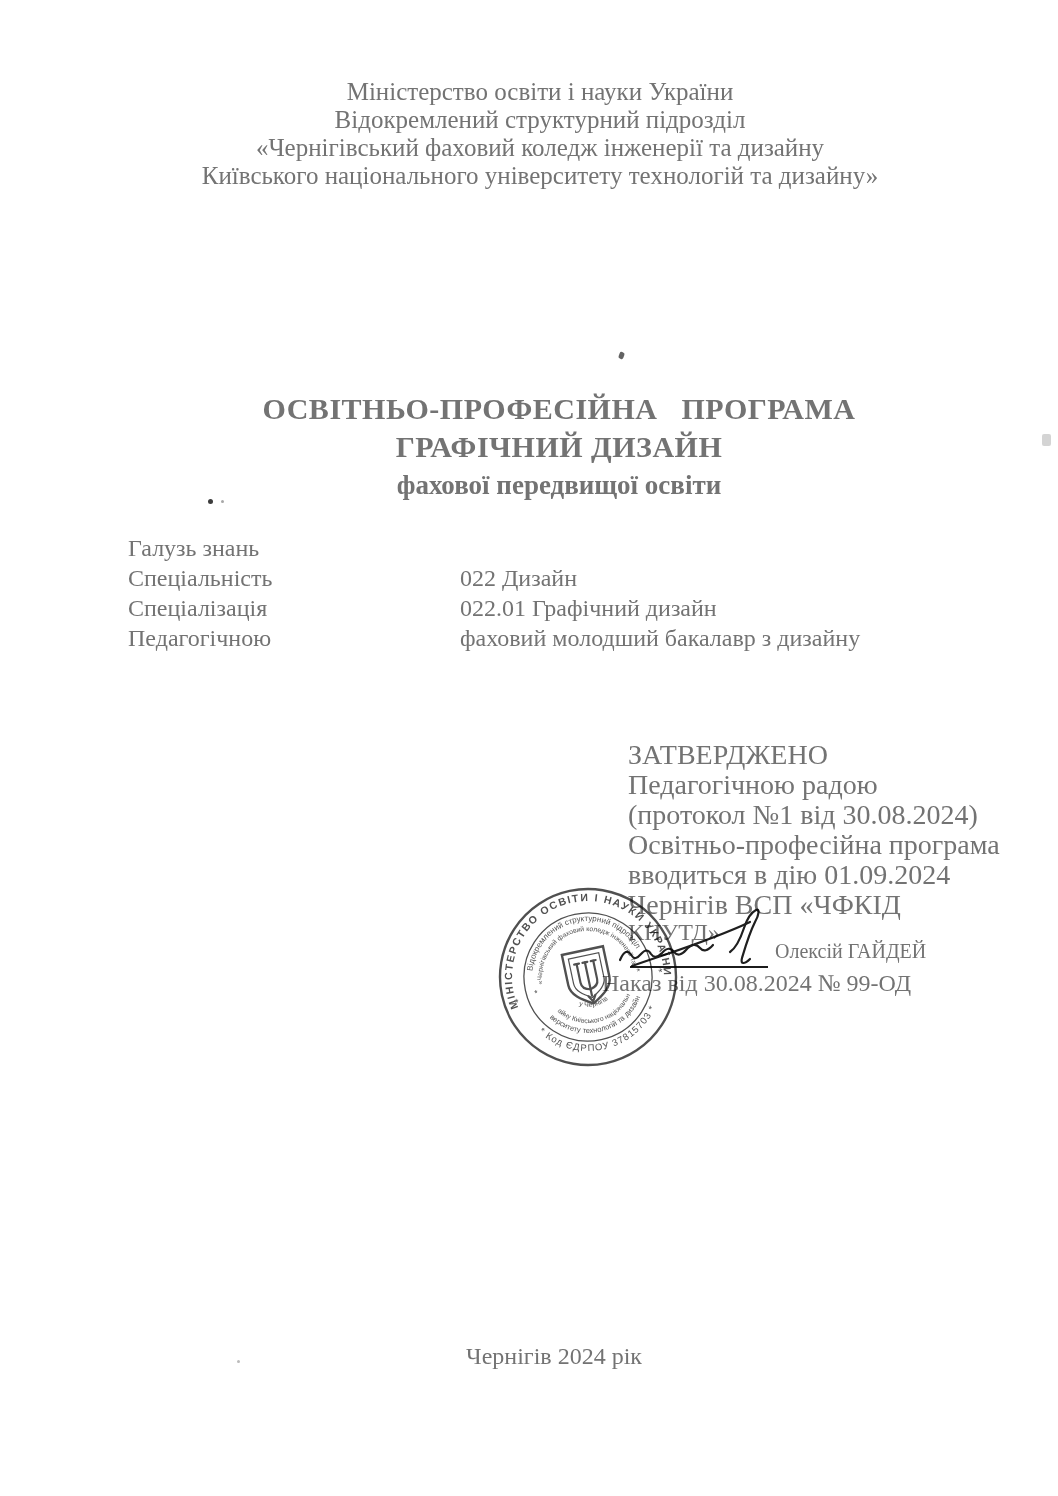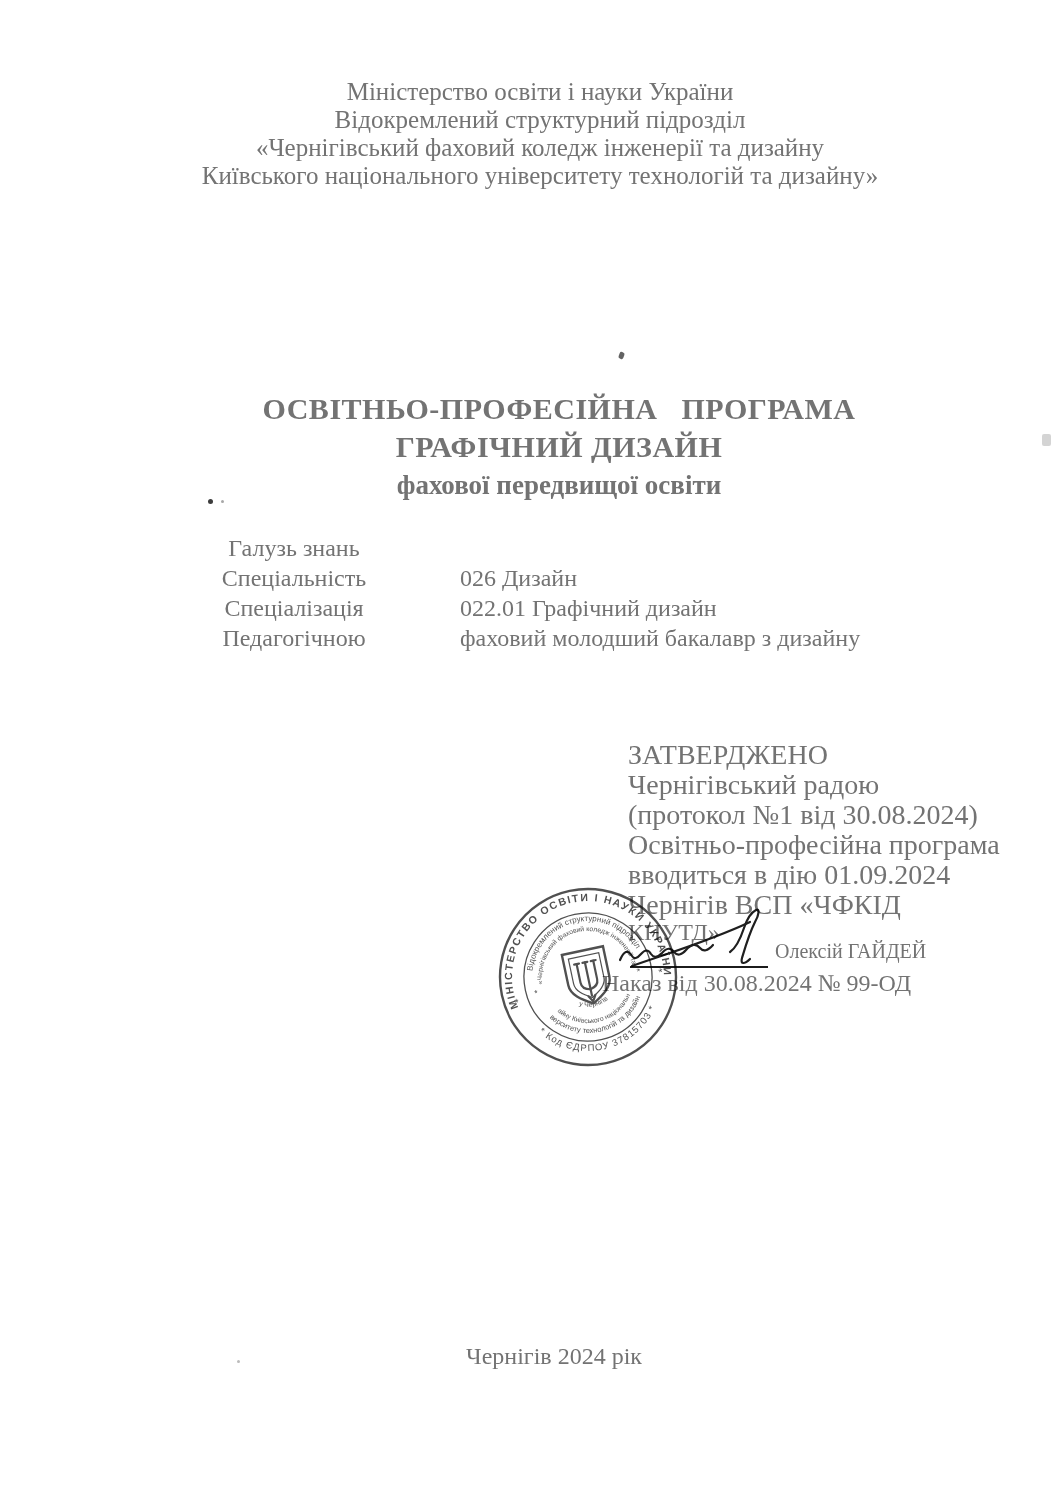--- a/index.html
+++ b/index.html
@@ -11,21 +11,21 @@
   .header{top:78px;transform:translateX(11px);font-size:25px;line-height:28px;}
   .header div{white-space:nowrap;}
 
   .title{top:390px;transform:translateX(30px);font-weight:bold;}
   .title .t1{font-size:30px;line-height:38px;white-space:pre;letter-spacing:.5px;}
   .title .t2{font-size:30px;line-height:38px;letter-spacing:.5px;}
   .title .t3{font-size:27px;line-height:38px;}
 
   .fields{position:absolute;left:128px;top:533px;font-size:24px;line-height:30px;}
   .field-row{display:flex;}
-  .field-label{width:332px;flex:0 0 332px;text-align:center;}
+  .field-label{width:332px;flex:0 0 332px;}
   .field-value{white-space:nowrap;}
 
   .approval{position:absolute;left:628px;top:740px;font-size:28px;line-height:30px;}
   .approval div{white-space:nowrap;}
   .knutd{position:absolute;left:628px;top:919px;font-size:24px;white-space:nowrap;text-align:center;}
   .signer{position:absolute;left:775px;top:940px;font-size:20px;white-space:nowrap;}
   .sig-line{position:absolute;left:630px;top:966px;width:138px;height:2px;background:#1c1c1c;}
   .order{position:absolute;left:602px;top:970px;font-size:24px;white-space:nowrap;}
 
   .footer{top:1343px;transform:translateX(25px);font-size:24px;}
@@ -57,35 +57,35 @@
     <div class="t2">ГРАФІЧНИЙ ДИЗАЙН</div>
     <div class="t3">фахової передвищої освіти</div>
   </div>
 
   <div class="fields">
     <div class="field-row">
       <div class="field-label">Галузь знань</div>
     </div>
     <div class="field-row">
       <div class="field-label">Спеціальність</div>
-      <div class="field-value">026 Дизайн</div>
+      <div class="field-value">022 Дизайн</div>
     </div>
     <div class="field-row">
       <div class="field-label">Спеціалізація</div>
       <div class="field-value">022.01 Графічний дизайн</div>
     </div>
     <div class="field-row">
       <div class="field-label">Педагогічною</div>
       <div class="field-value">фаховий молодший бакалавр з дизайну</div>
     </div>
   </div>
 
   <div class="approval">
     <div>ЗАТВЕРДЖЕНО</div>
-    <div>Чернігівський радою</div>
+    <div>Педагогічною радою</div>
     <div>(протокол №1 від 30.08.2024)</div>
     <div>Освітньо-професійна програма</div>
     <div>вводиться в дію 01.09.2024</div>
     <div>Чернігів ВСП «ЧФКІД</div>
   </div>
   <div class="knutd">КНУТД»</div>
   <div class="sig-line"></div>
   <div class="signer">Олексій ГАЙДЕЙ</div>
   <div class="order">Наказ від 30.08.2024 № 99-ОД</div>
 

